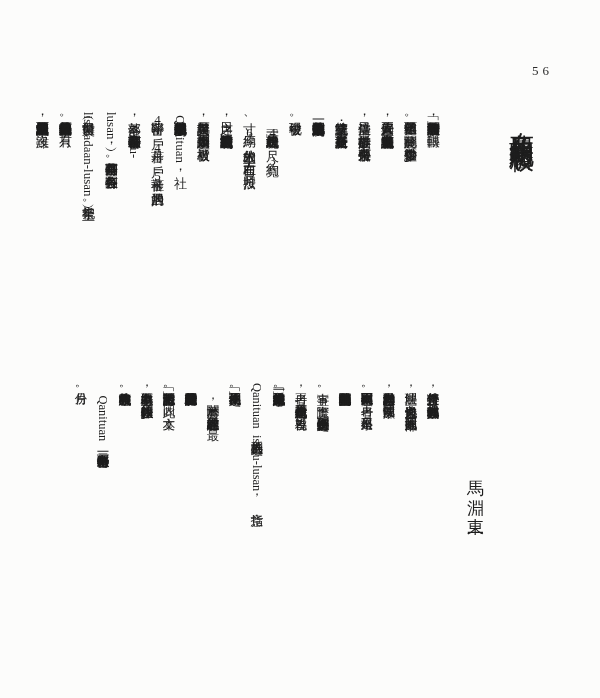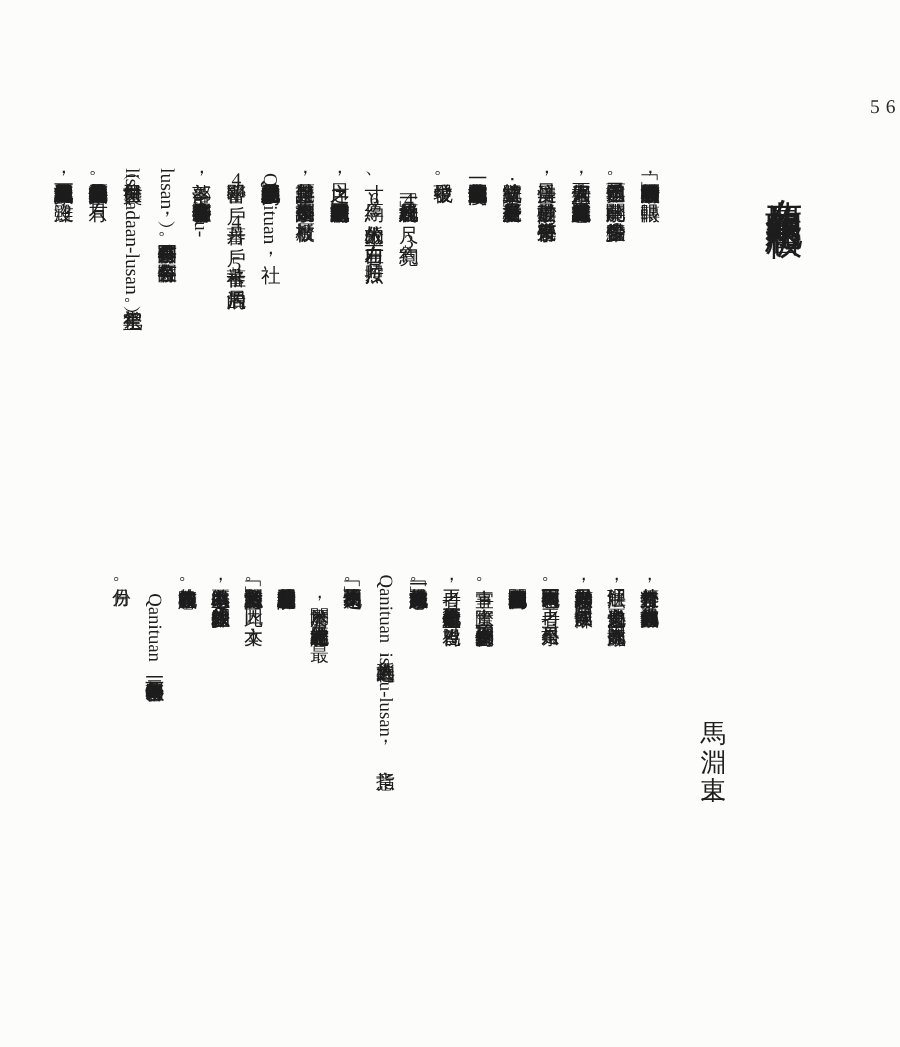--- a/index.html
+++ b/index.html
@@ -11,21 +11,20 @@
     position: relative;
     overflow: hidden;
   }
   .page { position: absolute; inset: 0; }
   .pagenum {
     position: absolute;
     top: 63px; left: 532px;
     font-size: 13px;
     letter-spacing: 4px;
     color: #2a2a2a;
-    margin-left: 48px;
   }
   .band {
     position: absolute;
     writing-mode: vertical-rl;
     text-orientation: mixed;
   }
   #bandA { top: 112px; right: 57px; height: 268px; }
   #bandB { top: 383px; right: 114px; height: 254px; }
   .title {
     margin: 0;

